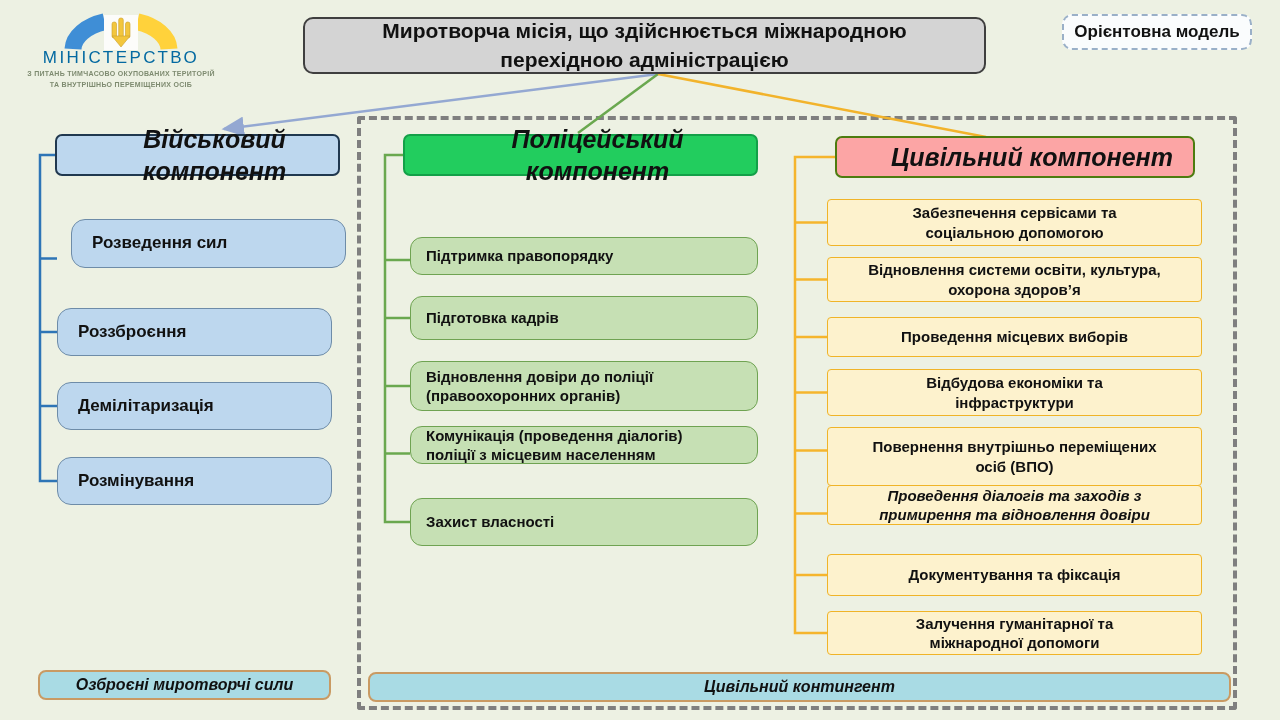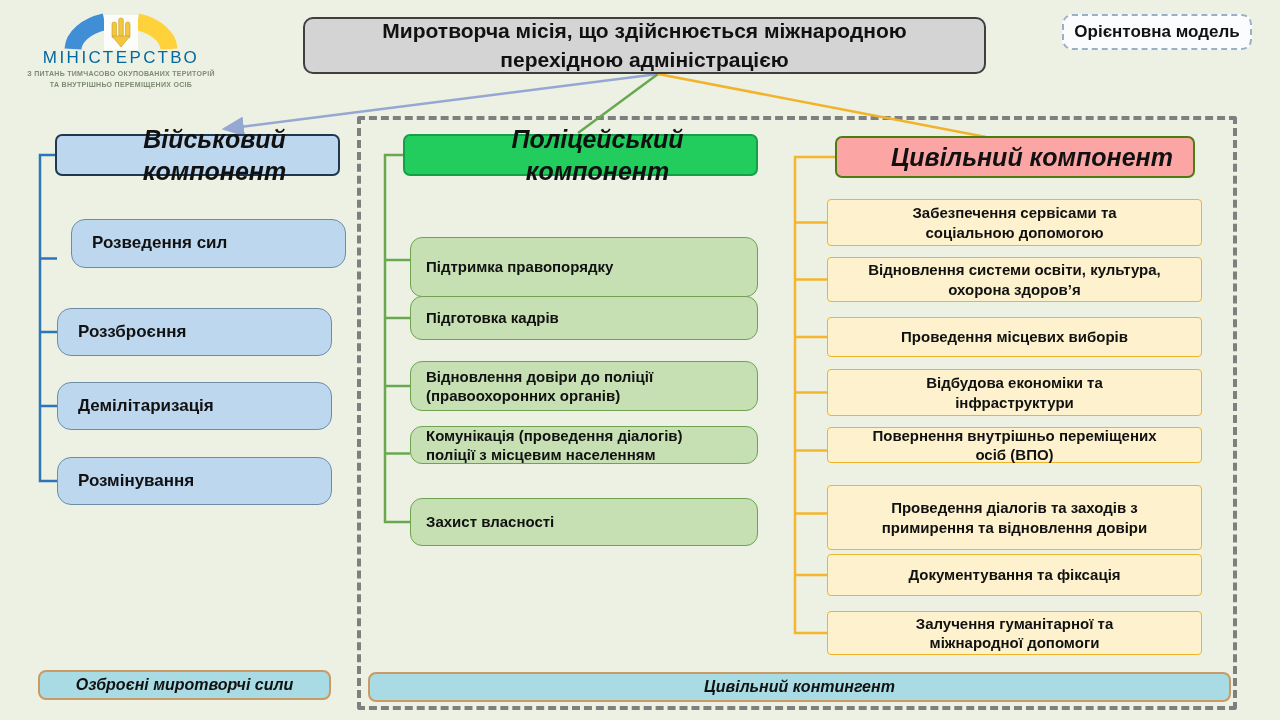--- a/index.html
+++ b/index.html
@@ -133,39 +133,39 @@
     </g>
   </svg>
 
   <div class="box col-header military-header node">Військовий компонент</div>
   <div class="box mil-item node" style="top:219px; height:49px;margin-left:14px;">Розведення сил</div>
   <div class="box mil-item node" style="top:308px; height:48px;">Роззброєння</div>
   <div class="box mil-item node" style="top:382px; height:48px;">Демілітаризація</div>
   <div class="box mil-item node" style="top:457px; height:48px;">Розмінування</div>
 
   <div class="box col-header police-header node">Поліцейський компонент</div>
-  <div class="box pol-item node" style="top:237px; height:60px;">Підтримка правопорядку</div>
+  <div class="box pol-item node" style="top:237px; height:38px;">Підтримка правопорядку</div>
   <div class="box pol-item node" style="top:296px; height:44px;">Підготовка кадрів</div>
   <div class="box pol-item node" style="top:361px; height:50px;">Відновлення довіри до поліції
 (правоохоронних органів)</div>
   <div class="box pol-item node" style="top:426px; height:38px;">Комунікація (проведення діалогів)
 поліції з місцевим населенням</div>
   <div class="box pol-item node" style="top:498px; height:48px;">Захист власності</div>
 
   <div class="box col-header civil-header node">Цивільний компонент</div>
   <div class="box civ-item node" style="top:199px; height:47px;">Забезпечення сервісами та
 соціальною допомогою</div>
   <div class="box civ-item node" style="top:257px; height:45px;">Відновлення системи освіти, культура,
 охорона здоров’я</div>
   <div class="box civ-item node" style="top:317px; height:40px;">Проведення місцевих виборів</div>
   <div class="box civ-item node" style="top:369px; height:47px;">Відбудова економіки та
 інфраструктури</div>
-  <div class="box civ-item node" style="top:427px; height:36px;">Повернення внутрішньо переміщених
+  <div class="box civ-item node" style="top:427px; height:59px;">Повернення внутрішньо переміщених
 осіб (ВПО)</div>
-  <div class="box civ-item node" style="top:485px; height:65px;">Проведення діалогів та заходів з
+  <div class="box civ-item node" style="top:485px; height:40px;font-style:italic;">Проведення діалогів та заходів з
 примирення та відновлення довіри</div>
   <div class="box civ-item node" style="top:554px; height:42px;">Документування та фіксація</div>
   <div class="box civ-item node" style="top:611px; height:44px;">Залучення гуманітарної та
 міжнародної допомоги</div>
 
   <div class="box bottom-badge mil-badge node">Озброєні миротворчі сили</div>
   <div class="box bottom-badge civ-badge node">Цивільний контингент</div>
 
 </div>
 

